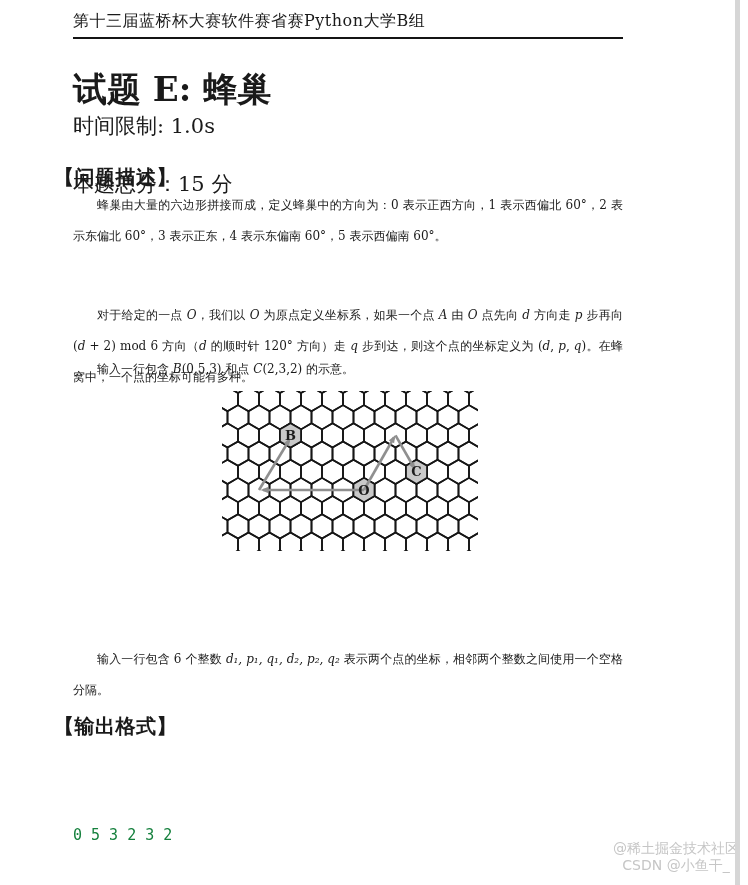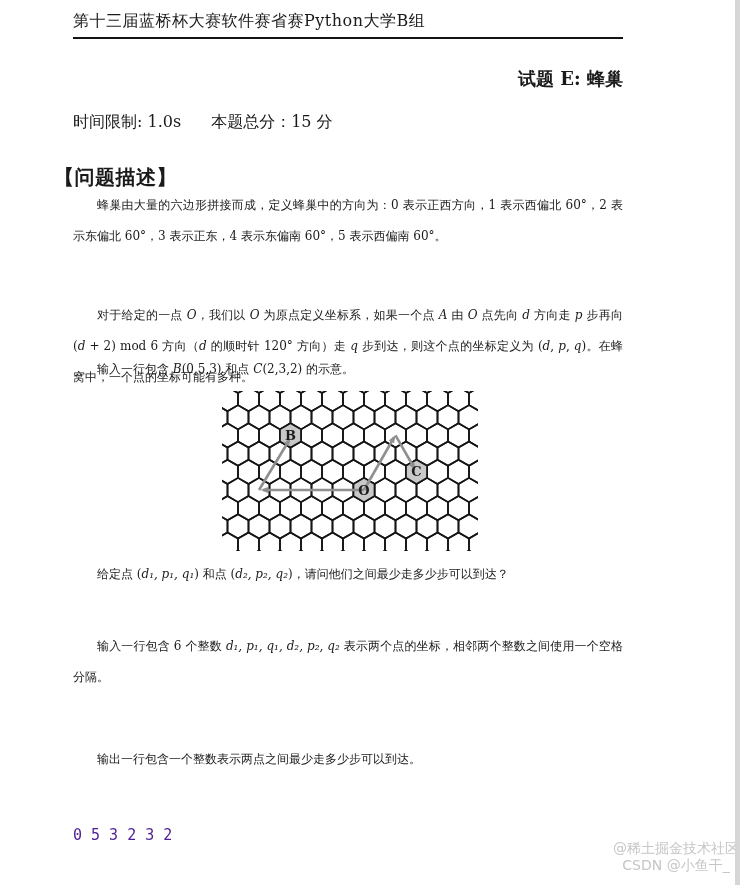--- a/index.html
+++ b/index.html
@@ -1,43 +1,43 @@
 <!DOCTYPE html>
 <html><head>
 <meta charset="utf-8">
 <style>
   html,body{margin:0;padding:0;background:#ffffff;}
   .page{position:relative;width:748px;height:885px;background:#ffffff;overflow:hidden;
         font-family:"DejaVu Serif","Liberation Serif",serif;color:#1a1a1a;}
   .hdr{position:absolute;left:73px;top:11px;width:550px;font-size:16px;
        padding-bottom:5px;border-bottom:2px solid #141414;letter-spacing:.5px;}
-  .title{position:absolute;left:73px;top:67px;width:550px;text-align:right;
-         font-size:18px;font-weight:bold;}
+  .title{position:absolute;left:73px;top:67px;width:550px;text-align:left;
+         font-size:34px;font-weight:bold;}
   .limits{position:absolute;left:73px;top:112px;width:550px;display:flex;
-          gap:30px;font-size:16px;}
+          justify-content:center;gap:30px;font-size:21px;flex-direction:column;}
   .sec{position:absolute;left:54px;font-size:20px;font-weight:bold;letter-spacing:.5px;font-family:Liberation Mono, monospace;}
   #sec-desc{top:164px}
   #sec-input{top:610px}
   #sec-output{top:713px}
   #sec-sample{top:791px}
   .para{position:absolute;left:73px;width:550px;font-size:12px;line-height:31px;
         text-align:justify;}
   .indent{text-indent:2em;}
   #p1{top:190px}
   #p2{top:300px}
   #p3{top:354px}
   #p4{top:559px}
-  #p-in{top:631px}
+  #p-in{top:644px}
   #p-out{top:744px}
   .mvar{font-style:italic;}
   .figure{position:absolute;left:222px;top:391px;width:256px;height:160px;}
   .figure svg{display:block;width:256px;height:160px;}
   .sample{position:absolute;left:73px;top:826px;
           font-family:"DejaVu Sans Mono","Liberation Mono",monospace;
-          font-size:15px;color:#4c1d95;}
+          font-size:15px;color:#15803d;}
   .watermark{position:absolute;right:9px;bottom:11px;text-align:center;
              font-family:"DejaVu Sans","Liberation Sans",sans-serif;
              font-size:14px;line-height:17px;color:#c6c6c6;}
   .scrollbar{position:absolute;left:735px;top:0;width:5px;height:885px;background:#d6d6d6;}
 </style>
 </head>
 <body>
 
 <div class="page">
 
@@ -226,25 +226,24 @@
           <line x1="173.5" y1="44.4" x2="192" y2="76.5" stroke="#8f8f8f" stroke-width="2.6" marker-end="url(#ah)"></line>
         </g>
       <g id="fig-labels">
           <text x="68.5" y="49" text-anchor="middle" font-size="13" font-weight="bold" font-family="&quot;DejaVu Serif&quot;,&quot;Liberation Serif&quot;,serif" fill="#1c1c1c">B</text>
           <text x="142" y="103.6" text-anchor="middle" font-size="13" font-weight="bold" font-family="&quot;DejaVu Serif&quot;,&quot;Liberation Serif&quot;,serif" fill="#1c1c1c">O</text>
           <text x="194.5" y="85.39999999999999" text-anchor="middle" font-size="13" font-weight="bold" font-family="&quot;DejaVu Serif&quot;,&quot;Liberation Serif&quot;,serif" fill="#1c1c1c">C</text>
         </g>
     </svg>
   </div>
 
-  <div class="para indent" id="p4"><span>给定点 (</span><span class="mvar">d₁, p₁, q₁</span><span>) 和点 (</span><span class="mvar">d₂, p₂, q₂</span><span>)，请问他们之间最少走多少步可以到达？</span></div>
 
   <div class="para indent" id="p-in"><span>输入一行包含 6 个整数 </span><span class="mvar">d₁, p₁, q₁, d₂, p₂, q₂</span><span> 表示两个点的坐标，相邻两个整数之间使用一个空格分隔。</span></div>
 
-  <div class="para indent" id="p-out"><span>输出一行包含一个整数表示两点之间最少走多少步可以到达。</span></div>
+  <div class="sec" id="sec-output">【输出格式】</div>
 
   <div class="sample">0 5 3 2 3 2</div>
 
   <div class="watermark">
     <div>@稀土掘金技术社区</div>
     <div>CSDN @小鱼干_</div>
   </div>
 
   <div class="scrollbar"></div>
 

